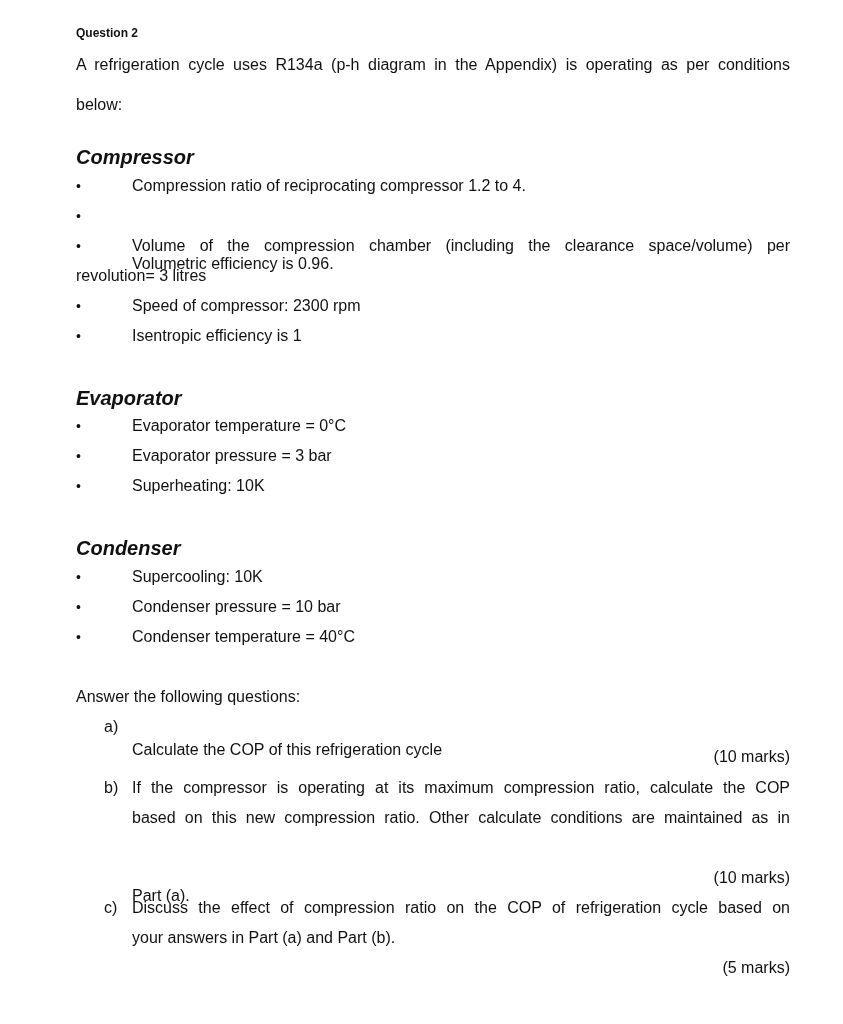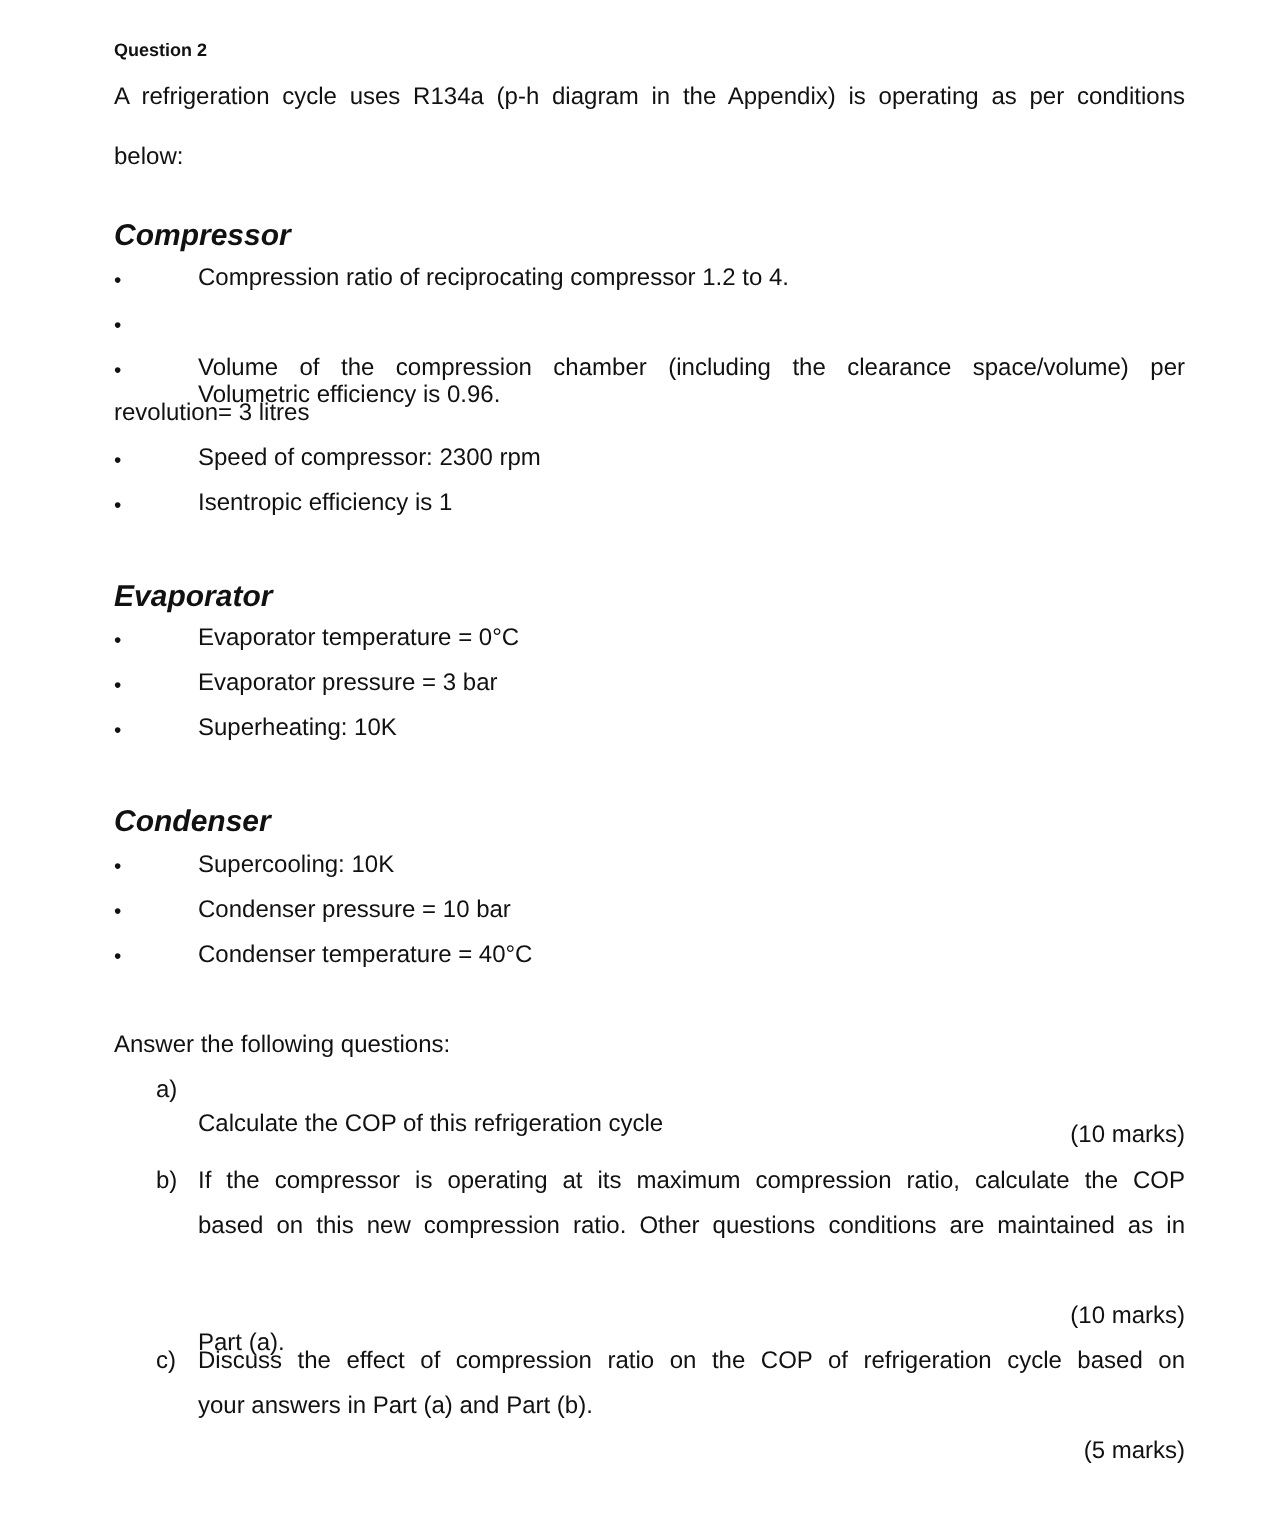--- a/index.html
+++ b/index.html
@@ -65,21 +65,21 @@
   <div class="abs" style="left:132px; top:628px;text-align:center;">Condenser temperature = 40°C</div>
 
   <div class="abs" style="left:76px; top:688px;">Answer the following questions:</div>
 
   <div class="abs" style="left:104px; top:718px;">a)</div>
   <div class="abs" style="left:132px; top:718px;margin-top:23px;">Calculate the COP of this refrigeration cycle</div>
   <div class="abs right" style="left:600px; top:748px; width:190px;">(10 marks)</div>
 
   <div class="abs" style="left:104px; top:779px;">b)</div>
   <div class="abs justify" style="left:132px; top:779px; width:658px;">If the compressor is operating at its maximum compression ratio, calculate the COP</div>
-  <div class="abs justify" style="left:132px; top:809px; width:658px;">based on this new compression ratio. Other questions conditions are maintained as in</div>
+  <div class="abs justify" style="left:132px; top:809px; width:658px;">based on this new compression ratio. Other calculate conditions are maintained as in</div>
   <div class="abs" style="left:132px; top:839px;margin-top:48px;">Part (a).</div>
   <div class="abs right" style="left:600px; top:869px; width:190px;">(10 marks)</div>
 
   <div class="abs" style="left:104px; top:899px;">c)</div>
   <div class="abs justify" style="left:132px; top:899px; width:658px;">Discuss the effect of compression ratio on the COP of refrigeration cycle based on</div>
   <div class="abs" style="left:132px; top:929px;">your answers in Part (a) and Part (b).</div>
   <div class="abs right" style="left:600px; top:959px; width:190px;">(5 marks)</div>
 
 </div>
 

